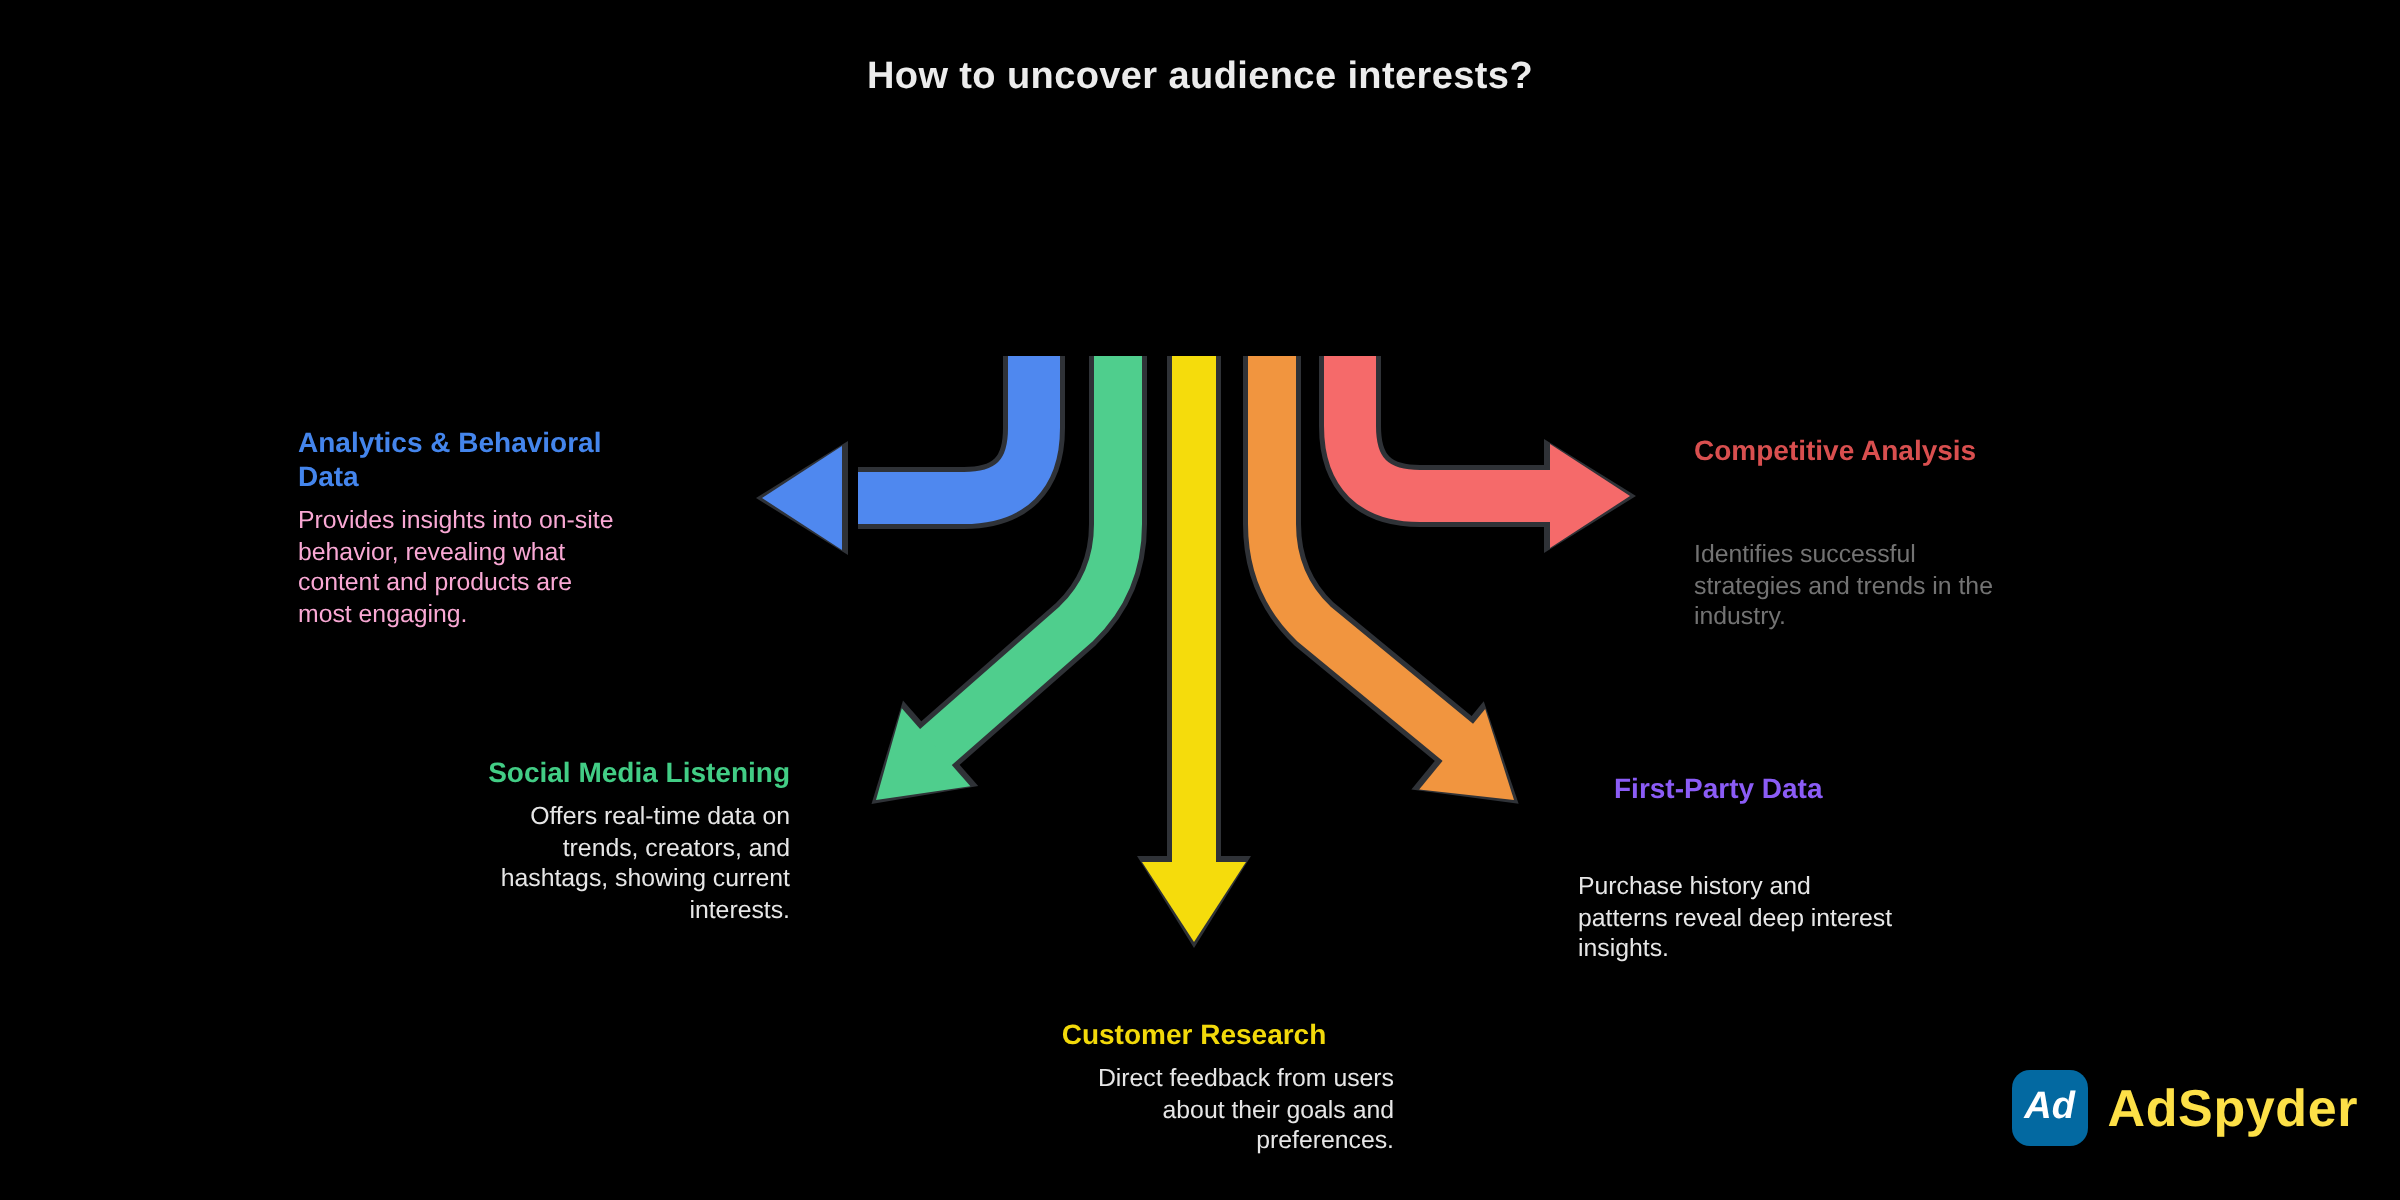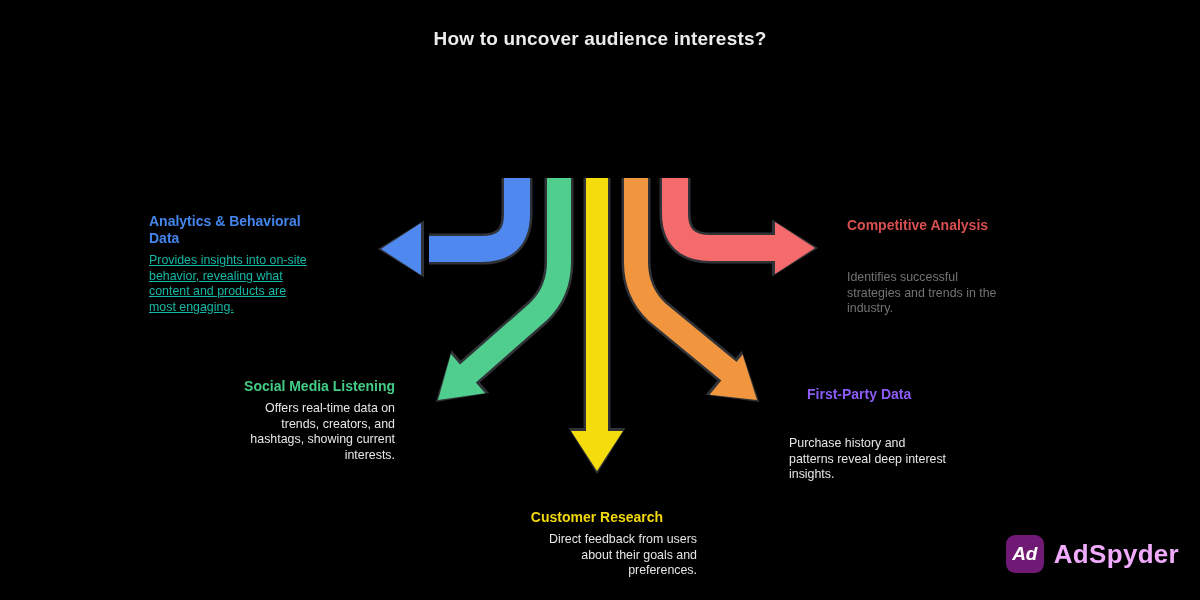--- a/index.html
+++ b/index.html
@@ -63,21 +63,21 @@
       <path d="M 675 178 L 675 213 Q 675 248 710 248 L 780 248" fill="none" stroke="#2f3237" stroke-width="31"></path>
       <polygon points="818,248 772,276.5 772,219.5" fill="#2f3237"></polygon>
       <path d="M 675 178 L 675 213 Q 675 248 710 248 L 780 248" fill="none" stroke="#f56a6a" stroke-width="26"></path>
       <polygon points="815,248 775,274 775,222" fill="#f56a6a"></polygon>
     </g>
   </svg>
 
 <div class="section sec-analytics">
   <div class="heading" style="color: rgb(68, 133, 236);">Analytics &amp; Behavioral
 Data</div>
-  <div class="body" style="color: #14b8a6; text-decoration: underline;">Provides insights into on-site
+  <div class="body" style="color: #f9a8d4;">Provides insights into on-site
 behavior, revealing what
 content and products are
 most engaging.</div>
 </div>
 
 <div class="section sec-social">
   <div class="heading" style="color: rgb(66, 205, 133);">Social Media Listening</div>
   <div class="body" style="color: rgb(230, 230, 230);">Offers real-time data on
 trends, creators, and
 hashtags, showing current
@@ -99,15 +99,15 @@
 </div>
 
 <div class="section sec-competitive">
   <div class="heading" style="color: rgb(217, 79, 79);">Competitive Analysis</div>
   <div class="body" style="color: #737373; margin-top: 36px;">Identifies successful
 strategies and trends in the
 industry.</div>
 </div>
 
 <div class="logo">
-  <div class="logo-icon" style="background: #701a75; text-align: right;">Ad</div>
-  <div class="logo-text" style="color: #f0abfc;">AdSpyder</div>
+  <div class="logo-icon" style="background: #0369a1; text-align: right;">Ad</div>
+  <div class="logo-text" style="color: #fde047;">AdSpyder</div>
 </div>
 
 </body></html>

